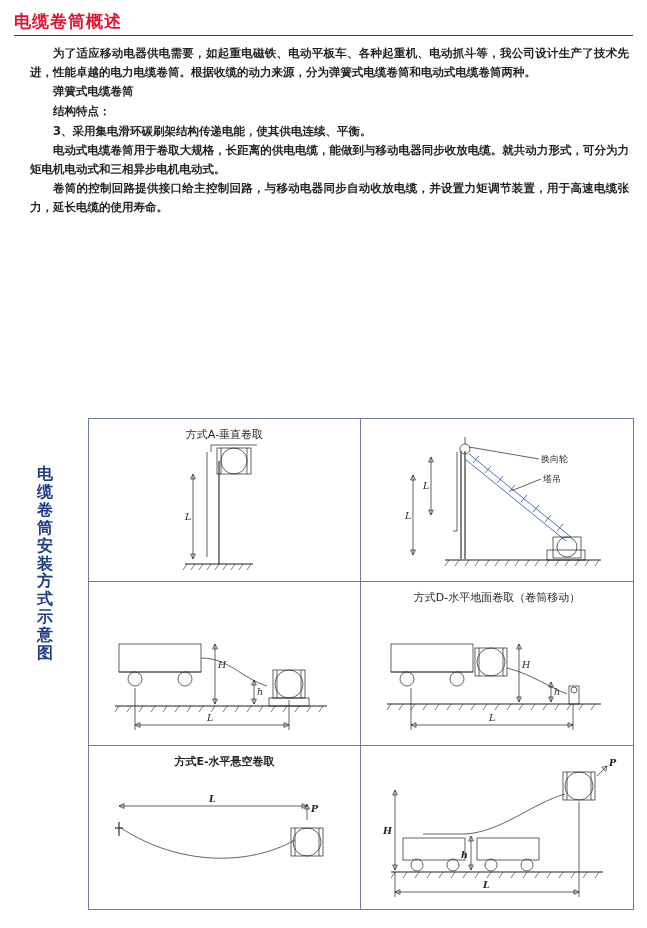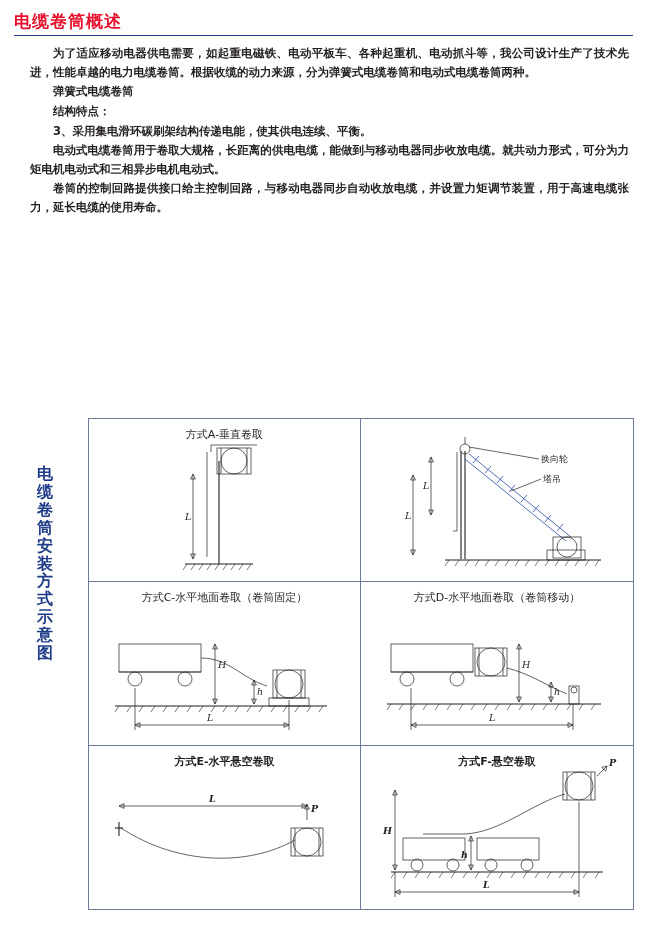--- a/index.html
+++ b/index.html
@@ -251,21 +251,20 @@
           <text class="lbl-it" x="62" y="70">L</text>
 
           <line class="ln" x1="52" y1="56" x2="52" y2="136"></line>
           <path class="ln" d="M52 56 l-2.4 5 h4.8 z" fill="#231f20"></path>
           <path class="ln" d="M52 136 l-2.4 -5 h4.8 z" fill="#231f20"></path>
           <text class="lbl-it" x="44" y="100">L</text>
         </svg>
       </div>
 
       <div class="cell">
-        <div class="cell-caption">方式C-水平地面卷取（卷筒固定）</div>
         <svg width="273" height="164">
 
           <rect class="ln" x="30" y="62" width="82" height="28"></rect>
           <line class="ln" x1="30" y1="90" x2="112" y2="90"></line>
           <circle class="ln" cx="46" cy="97" r="7"></circle>
           <circle class="ln" cx="96" cy="97" r="7"></circle>
 
           <path class="ln" d="M112 76 C 140 76, 152 96, 178 104"></path>
 
           <circle class="ln" cx="200" cy="102" r="14"></circle>
@@ -394,21 +393,20 @@
           <text class="lbl-it" x="222" y="66">P</text>
 
           <line class="ln" x1="30" y1="60" x2="218" y2="60"></line>
           <path class="ln" d="M30 60 l5 -2.4 v4.8 z" fill="#231f20"></path>
           <path class="ln" d="M218 60 l-5 -2.4 v4.8 z" fill="#231f20"></path>
           <text class="lbl-it" x="120" y="56">L</text>
         </svg>
       </div>
 
       <div class="cell col2 row3">
-        <div class="cell-caption">方式F-悬空卷取</div>
         <svg width="272" height="164">
 
           <circle class="ln" cx="218" cy="40" r="14"></circle>
           <rect class="ln" x="202" y="26" width="32" height="28"></rect>
           <line class="ln" x1="206" y1="26" x2="206" y2="54"></line>
           <line class="ln" x1="230" y1="26" x2="230" y2="54"></line>
 
           <line class="ln" x1="236" y1="30" x2="246" y2="20"></line>
           <path class="ln" d="M246 20 l-5.2 1.3 l3.9 3.9 z" fill="#231f20"></path>
           <text class="lbl-it" x="248" y="20">P</text>

